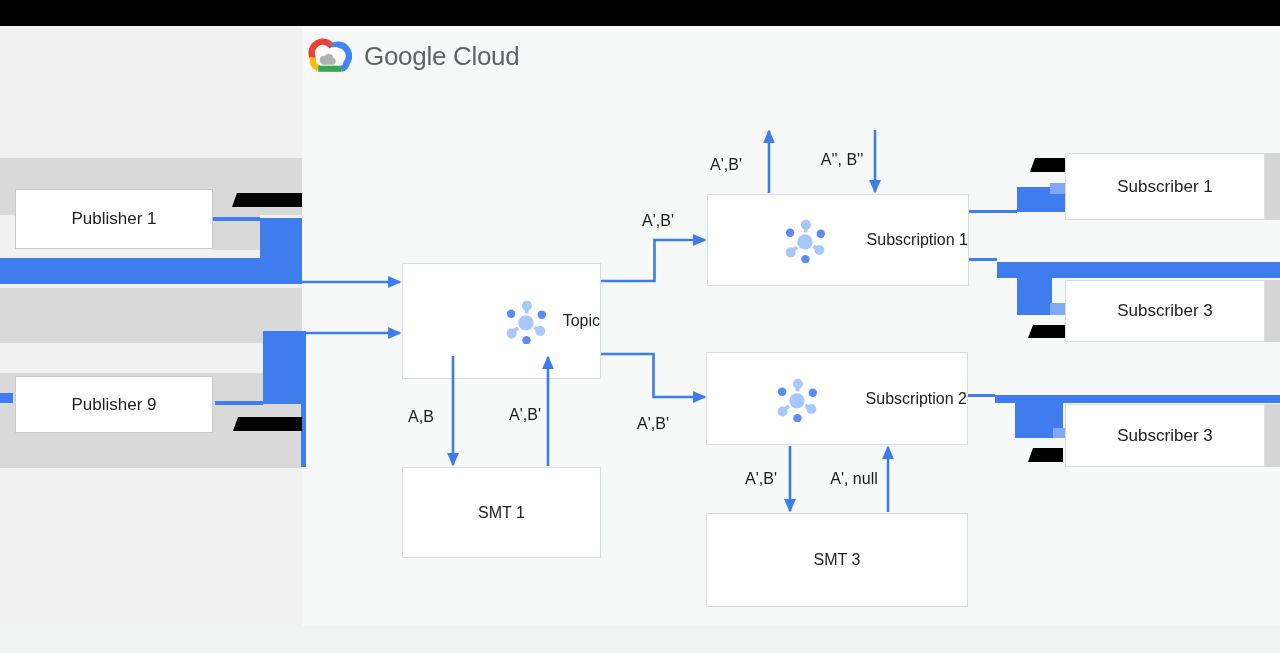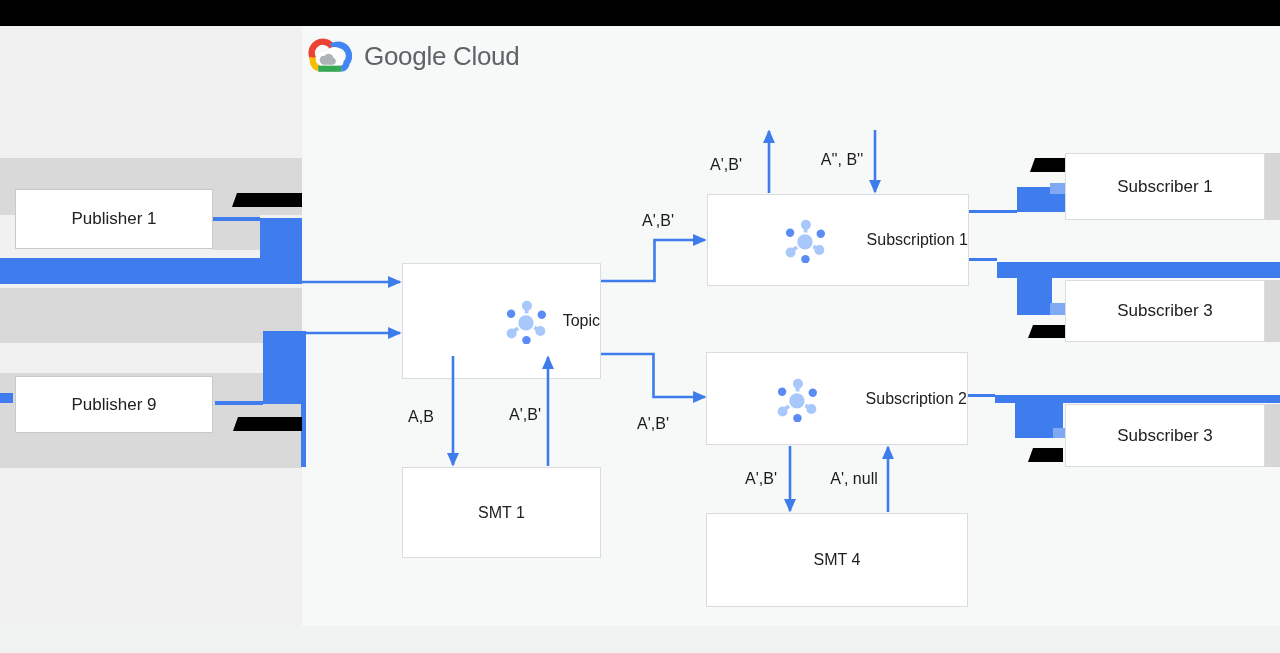--- a/index.html
+++ b/index.html
@@ -105,21 +105,21 @@
     <span>Publisher 1</span>
   </div>
   <div class="node pub" style="left:15px;top:376px;width:198px;height:57px">
     <span>Publisher 9</span>
   </div>
 
   <div class="node" style="left:402px;top:467px;width:199px;height:91px">
     <span>SMT 1</span>
   </div>
   <div class="node" style="left:706px;top:513px;width:262px;height:94px">
-    <span>SMT 4</span>
+    <span>SMT 3</span>
   </div>
 
   <div class="node iconbox" style="left:402px;top:263px;width:199px;height:116px;padding-left:17px">
     <span class="icon-wrap">
       <svg width="46" height="46" viewBox="0 0 48 48">
         <g stroke="#a8c7fa" stroke-width="4" fill="none">
           <line x1="25" y1="26" x2="26" y2="9"></line>
           <line x1="25" y1="26" x2="10" y2="36"></line>
           <line x1="25" y1="26" x2="40" y2="34"></line>
         </g>

